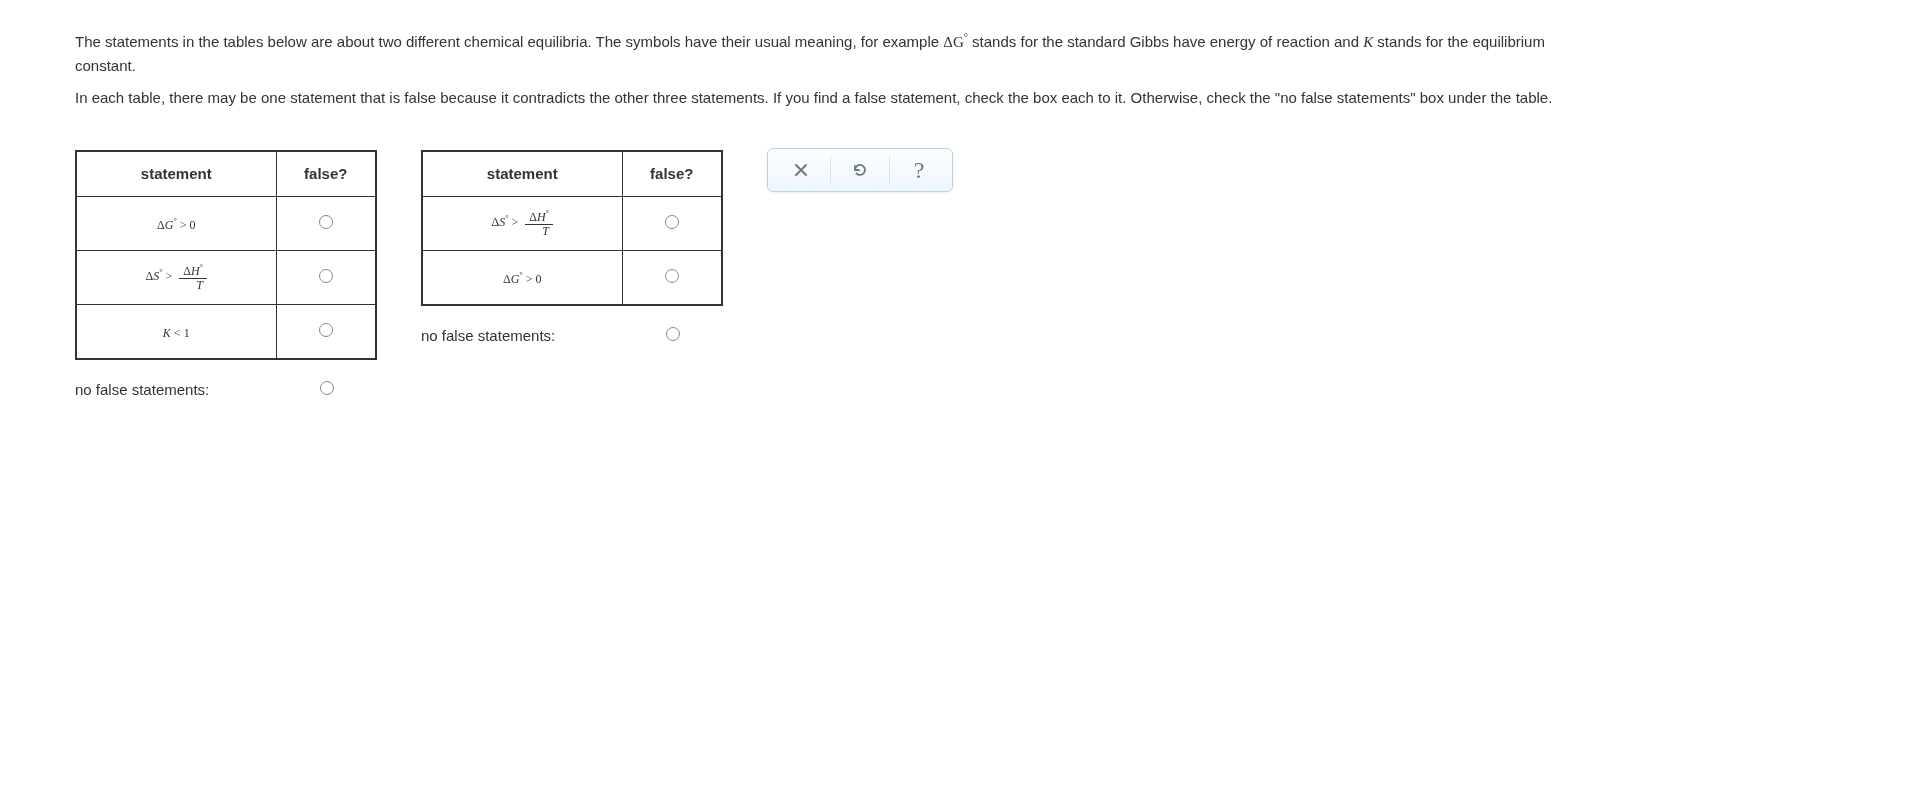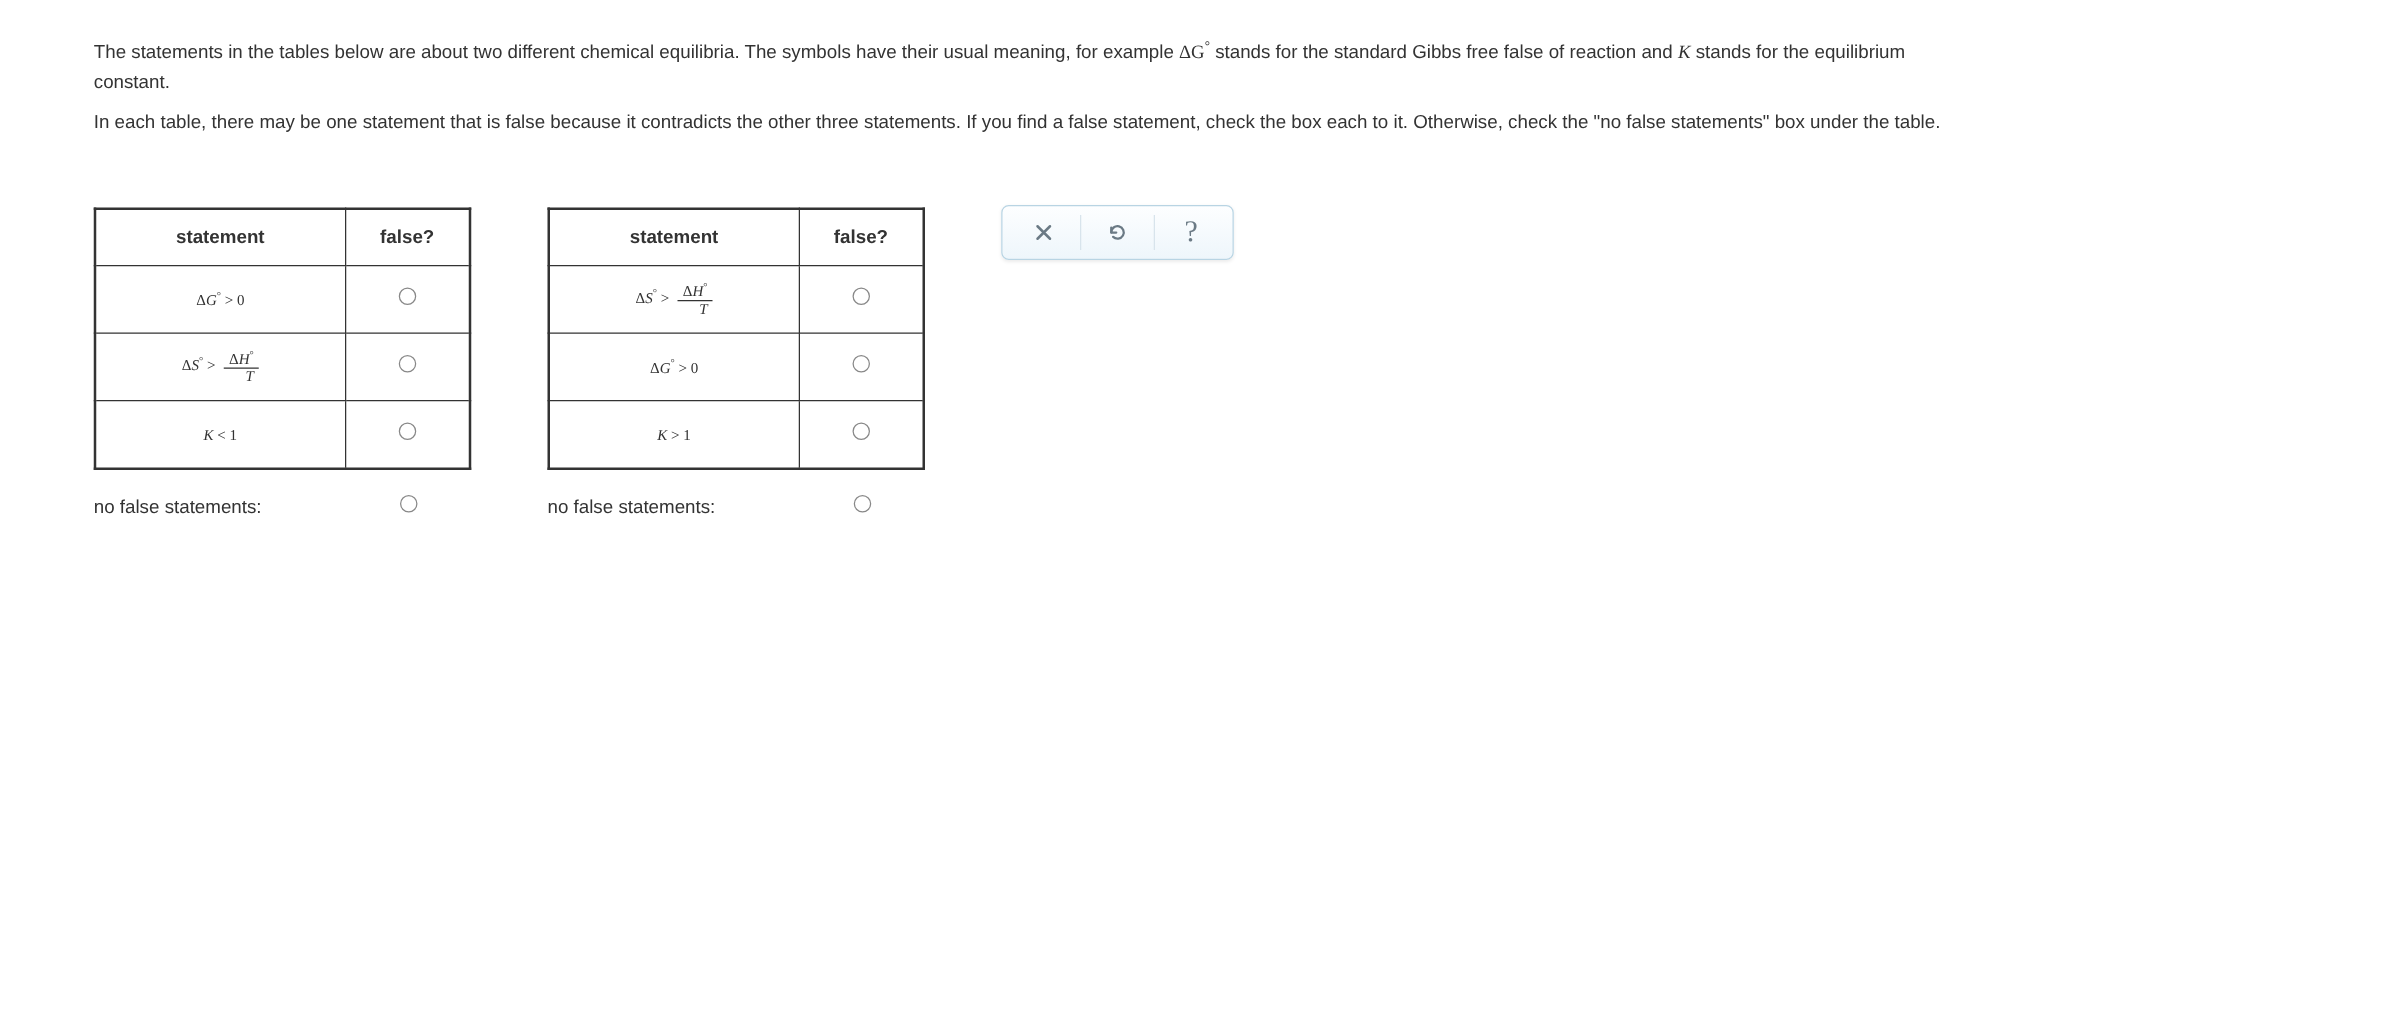--- a/index.html
+++ b/index.html
@@ -10,22 +10,22 @@
       padding: 30px 75px;
       background: #fff;
       line-height: 1.6;
     }
     .intro { margin-bottom: 18px; max-width: 1500px; }
     .intro p { margin-bottom: 8px; }
     .intro .math-inline { font-style: italic; font-family: 'Times New Roman', serif; }
     .bold { font-weight: normal; }
     .tables-row {
       display: flex;
-      gap: 61px;
-      margin-top: 56px;
+      gap: 44px;
+      margin-top: 40px;
       align-items: flex-start;
     }
     .table-block { }
     table.eq-table {
       border-collapse: collapse;
       border: 2px solid #333;
     }
     table.eq-table th, table.eq-table td {
       border: 1px solid #333;
       text-align: center;
@@ -111,21 +111,21 @@
       font-family: Georgia, serif;
       font-size: 24px;
       color: #6b7a85;
     }
   </style>
 </head>
 <body>
 
 <div class="intro">
   <p>
-    <span>The statements in the tables below are about two different chemical equilibria. The symbols have their usual meaning, for example </span><span class="math-inline"><span class="upright">ΔG</span><span class="sup">°</span></span><span> stands for the standard Gibbs free false of reaction and </span><span class="math-inline">K</span><span> stands for the equilibrium constant.</span>
+    <span>The statements in the tables below are about two different chemical equilibria. The symbols have their usual meaning, for example </span><span class="math-inline"><span class="upright">ΔG</span><span class="sup">°</span></span><span> stands for the standard Gibbs have energy of reaction and </span><span class="math-inline">K</span><span> stands for the equilibrium constant.</span>
   </p>
   <p>
     <span>In each table, there may be </span><span class="bold">one</span><span> statement that is false because it contradicts the other three statements. If you find a false statement, check the box each to it. Otherwise, check the "no false statements" box under the table.</span>
   </p>
 </div>
 
 <div class="tables-row">
 
   <div class="table-block">
     <table class="eq-table">
@@ -182,26 +182,20 @@
           </span>
         </td>
         <td class="col-false"><span class="radio"></span></td>
       </tr>
       <tr>
         <td class="col-stmt">
           <span class="math"><span class="upright">Δ</span><span>G</span><span class="sup">°</span> <span class="upright">&gt;</span> <span class="upright">0</span></span>
         </td>
         <td class="col-false"><span class="radio"></span></td>
       </tr>
-      <tr>
-        <td class="col-stmt">
-          <span class="math"><span>K</span> <span class="upright">&gt;</span> <span class="upright">1</span></span>
-        </td>
-        <td class="col-false"><span class="radio"></span></td>
-      </tr>
     </tbody>
       </table>
     <div class="nofalse-row">
       <div class="nofalse-label">no false statements:</div>
       <div class="nofalse-radio-cell"><span class="radio"></span></div>
     </div>
   </div>
 
   <div class="toolbar">
     <div class="tbtn">

